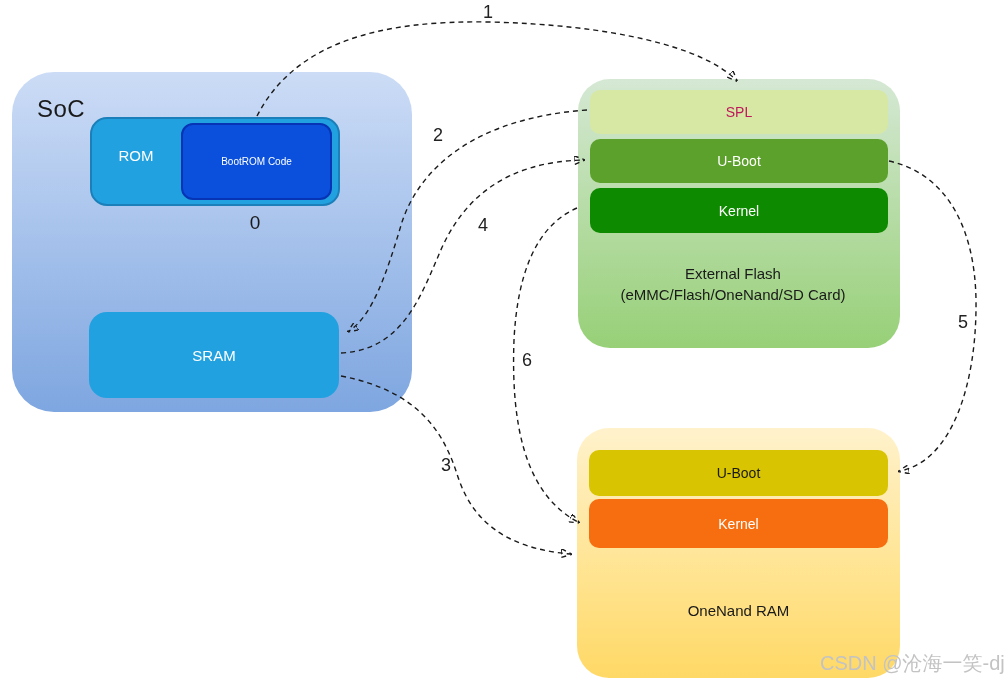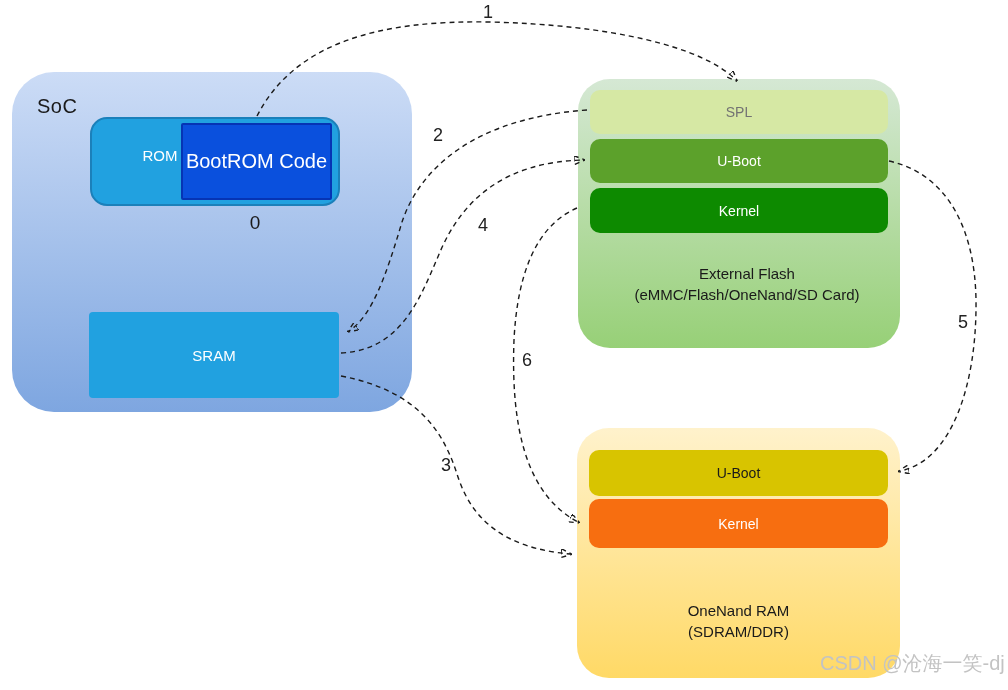--- a/index.html
+++ b/index.html
@@ -14,70 +14,70 @@
   .abs { position: absolute; }
 
   
   .soc-box {
     left: 12px; top: 72px; width: 400px; height: 340px;
     border-radius: 42px;
     background: linear-gradient(180deg, var(--soc-grad-top) 0%, var(--soc-grad-bottom) 100%);
   }
   .soc-title {
     left: 37px; top: 95px;
-    font-size: 20px; color: var(--label-dark); letter-spacing: 0.5px;
+    font-size: 24px; color: var(--label-dark); letter-spacing: 0.5px;
   }
   .rom-box {
     left: 90px; top: 117px; width: 250px; height: 89px;
     border-radius: 17px;
     background: var(--cyan-fill);
     border: 2px solid var(--cyan-stroke);
   }
   .rom-label {
     left: 90px; top: 117px; width: 92px; height: 77px;
     display: flex; align-items: center; justify-content: center;
-    color: var(--label-light); font-size: 15px; margin-left: 24px;
+    color: var(--label-light); font-size: 15px;
   }
   .bootrom-box {
     left: 181px; top: 123px; width: 151px; height: 77px;
-    border-radius: 2px;
+    border-radius: 12px;
     background: var(--bootrom-fill);
     border: 2px solid var(--bootrom-stroke);
     display: flex; align-items: center; justify-content: center;
-    color: var(--label-light); font-size: 20px;
+    color: var(--label-light); font-size: 10px;
   }
   .step-zero {
     left: 255px; top: 212px; transform: translateX(-50%);
     font-size: 19px; color: var(--label-dark);
   }
   .sram-box {
     left: 89px; top: 312px; width: 250px; height: 86px;
-    border-radius: 4px;
+    border-radius: 18px;
     background: var(--cyan-fill);
     display: flex; align-items: center; justify-content: center;
     color: var(--label-light); font-size: 15px;
   }
 
   
   .flash-box {
     left: 578px; top: 79px; width: 322px; height: 269px;
     border-radius: 32px;
     background: linear-gradient(180deg, var(--flash-grad-top) 0%, var(--flash-grad-bottom) 100%);
   }
   .bar {
     width: 298px; height: 44px; left: 590px;
     border-radius: 10px;
     display: flex; align-items: center; justify-content: center;
     font-size: 14px;
   }
-  .bar-spl    { top: 90px;  background: var(--spl-fill);          color: #737373; }
+  .bar-spl    { top: 90px;  background: var(--spl-fill);          color: #be185d; }
   .bar-fuboot { top: 139px; background: var(--flash-uboot-fill);  color: var(--label-light); }
   .bar-fkernel{ top: 188px; height: 45px; background: var(--flash-kernel-fill); color: var(--label-light); }
   .flash-caption {
-    left: 586px; top: 263px; width: 322px;
+    left: 572px; top: 263px; width: 322px;
     text-align: center; font-size: 15px; line-height: 21px; color: var(--label-dark);
   }
 
   
   .ram-box {
     left: 577px; top: 428px; width: 323px; height: 250px;
     border-radius: 32px;
     background: linear-gradient(180deg, var(--ram-grad-top) 0%, var(--ram-grad-bottom) 100%);
   }
   .bar-ruboot {
@@ -148,21 +148,20 @@
 
   <div class="abs ram-box"></div>
   <div class="abs bar bar-ruboot">
     <span>U-Boot</span>
   </div>
   <div class="abs bar bar-rkernel">
     <span>Kernel</span>
   </div>
   <div class="abs ram-caption">
     <div>OneNand RAM</div>
-    <div>(SDRAM/DDR)</div>
   </div>
 
   <svg class="abs arrows" viewBox="0 0 1008 690">
     <defs>
       <marker id="ah" markerUnits="userSpaceOnUse" markerWidth="11" markerHeight="9" refX="9" refY="4.5" orient="auto">
         <path d="M0,0 L11,4.5 L0,9 Z" fill="#1a1a1a" stroke="none"></path>
       </marker>
     </defs>
     <path d="M 257 116 C 295 42, 380 20, 490 22 C 610 25, 702 46, 736 80" marker-end="url(#ah)"></path>
     <path d="M 587 110 C 475 118, 420 168, 402 222 C 386 276, 372 316, 349 331" marker-end="url(#ah)"></path>

